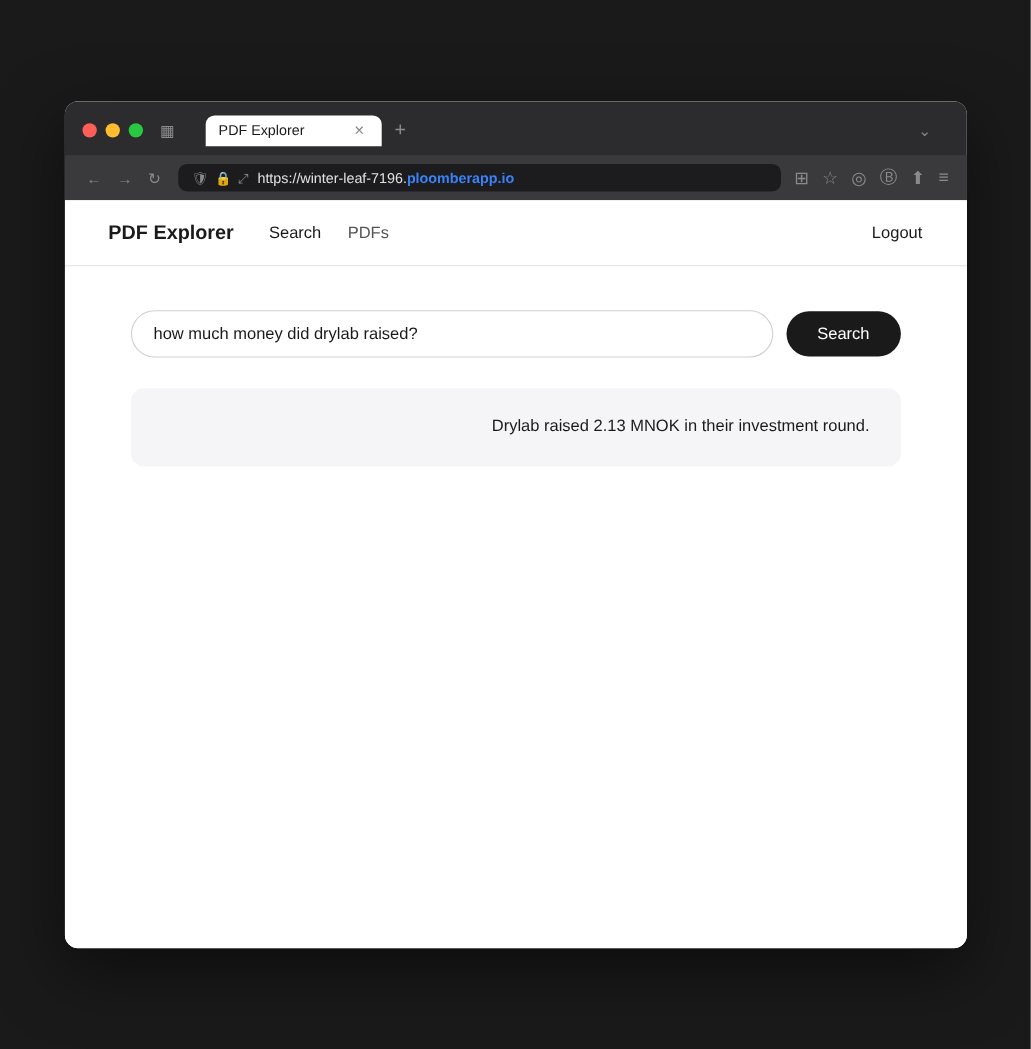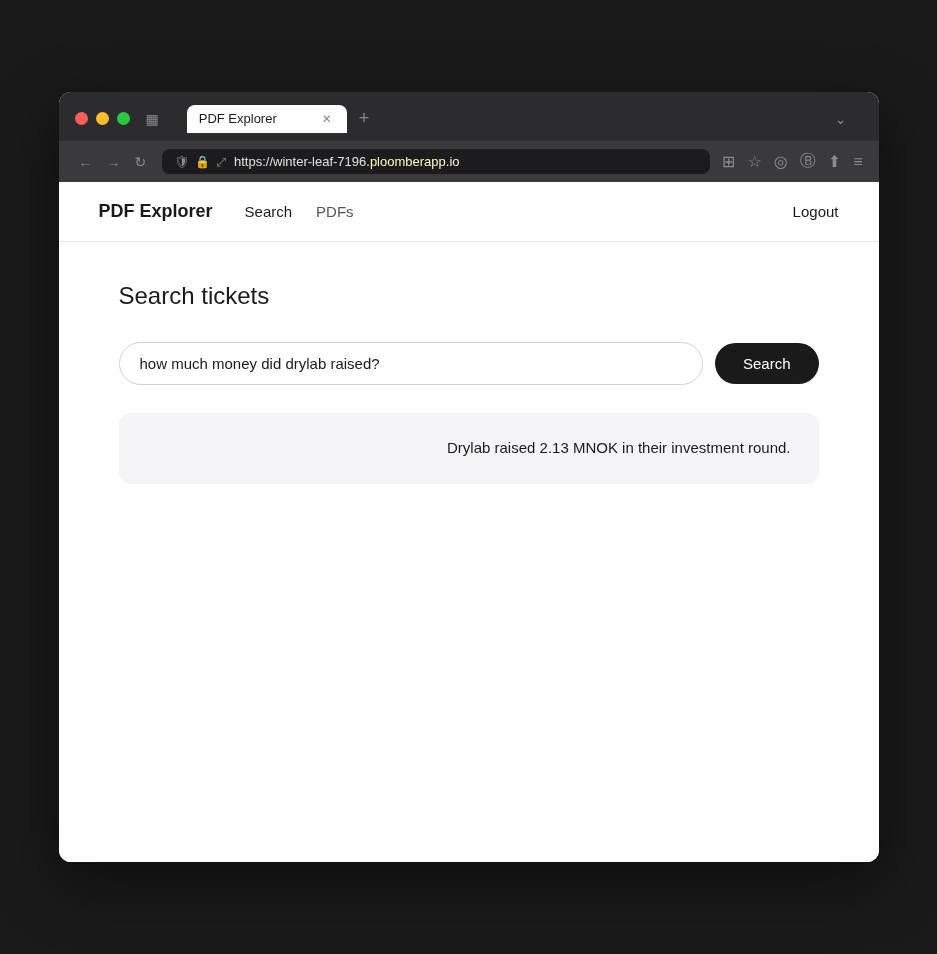--- a/index.html
+++ b/index.html
@@ -142,22 +142,22 @@
       color: #8a8a8e;
       font-size: 12px;
     }
 
     .url-text {
       font-size: 13px;
       color: #e0e0e0;
     }
 
     .url-text .url-domain {
-      font-weight: 400;
-      color: #fef9c3;
+      font-weight: 700;
+      color: #3b82f6;
     }
 
     .toolbar-icons {
       display: flex;
       gap: 12px;
       align-items: center;
     }
 
     .toolbar-icon {
       color: #8a8a8e;
@@ -330,21 +330,20 @@
     <nav class="app-nav">
       <span class="app-logo">PDF Explorer</span>
       <div class="nav-links">
         <span class="nav-link active">Search</span>
         <span class="nav-link muted">PDFs</span>
       </div>
       <span class="nav-logout">Logout</span>
     </nav>
 
     <div class="main-content">
-      <h1 class="page-title">Search tickets</h1>
 
       <div class="search-row">
         <input class="search-input" type="text" value="how much money did drylab raised?" style="">
         <button class="search-button">Search</button>
       </div>
 
       <div class="result-card">
         <p class="result-text">Drylab raised 2.13 MNOK in their investment round.</p>
       </div>
     </div>

